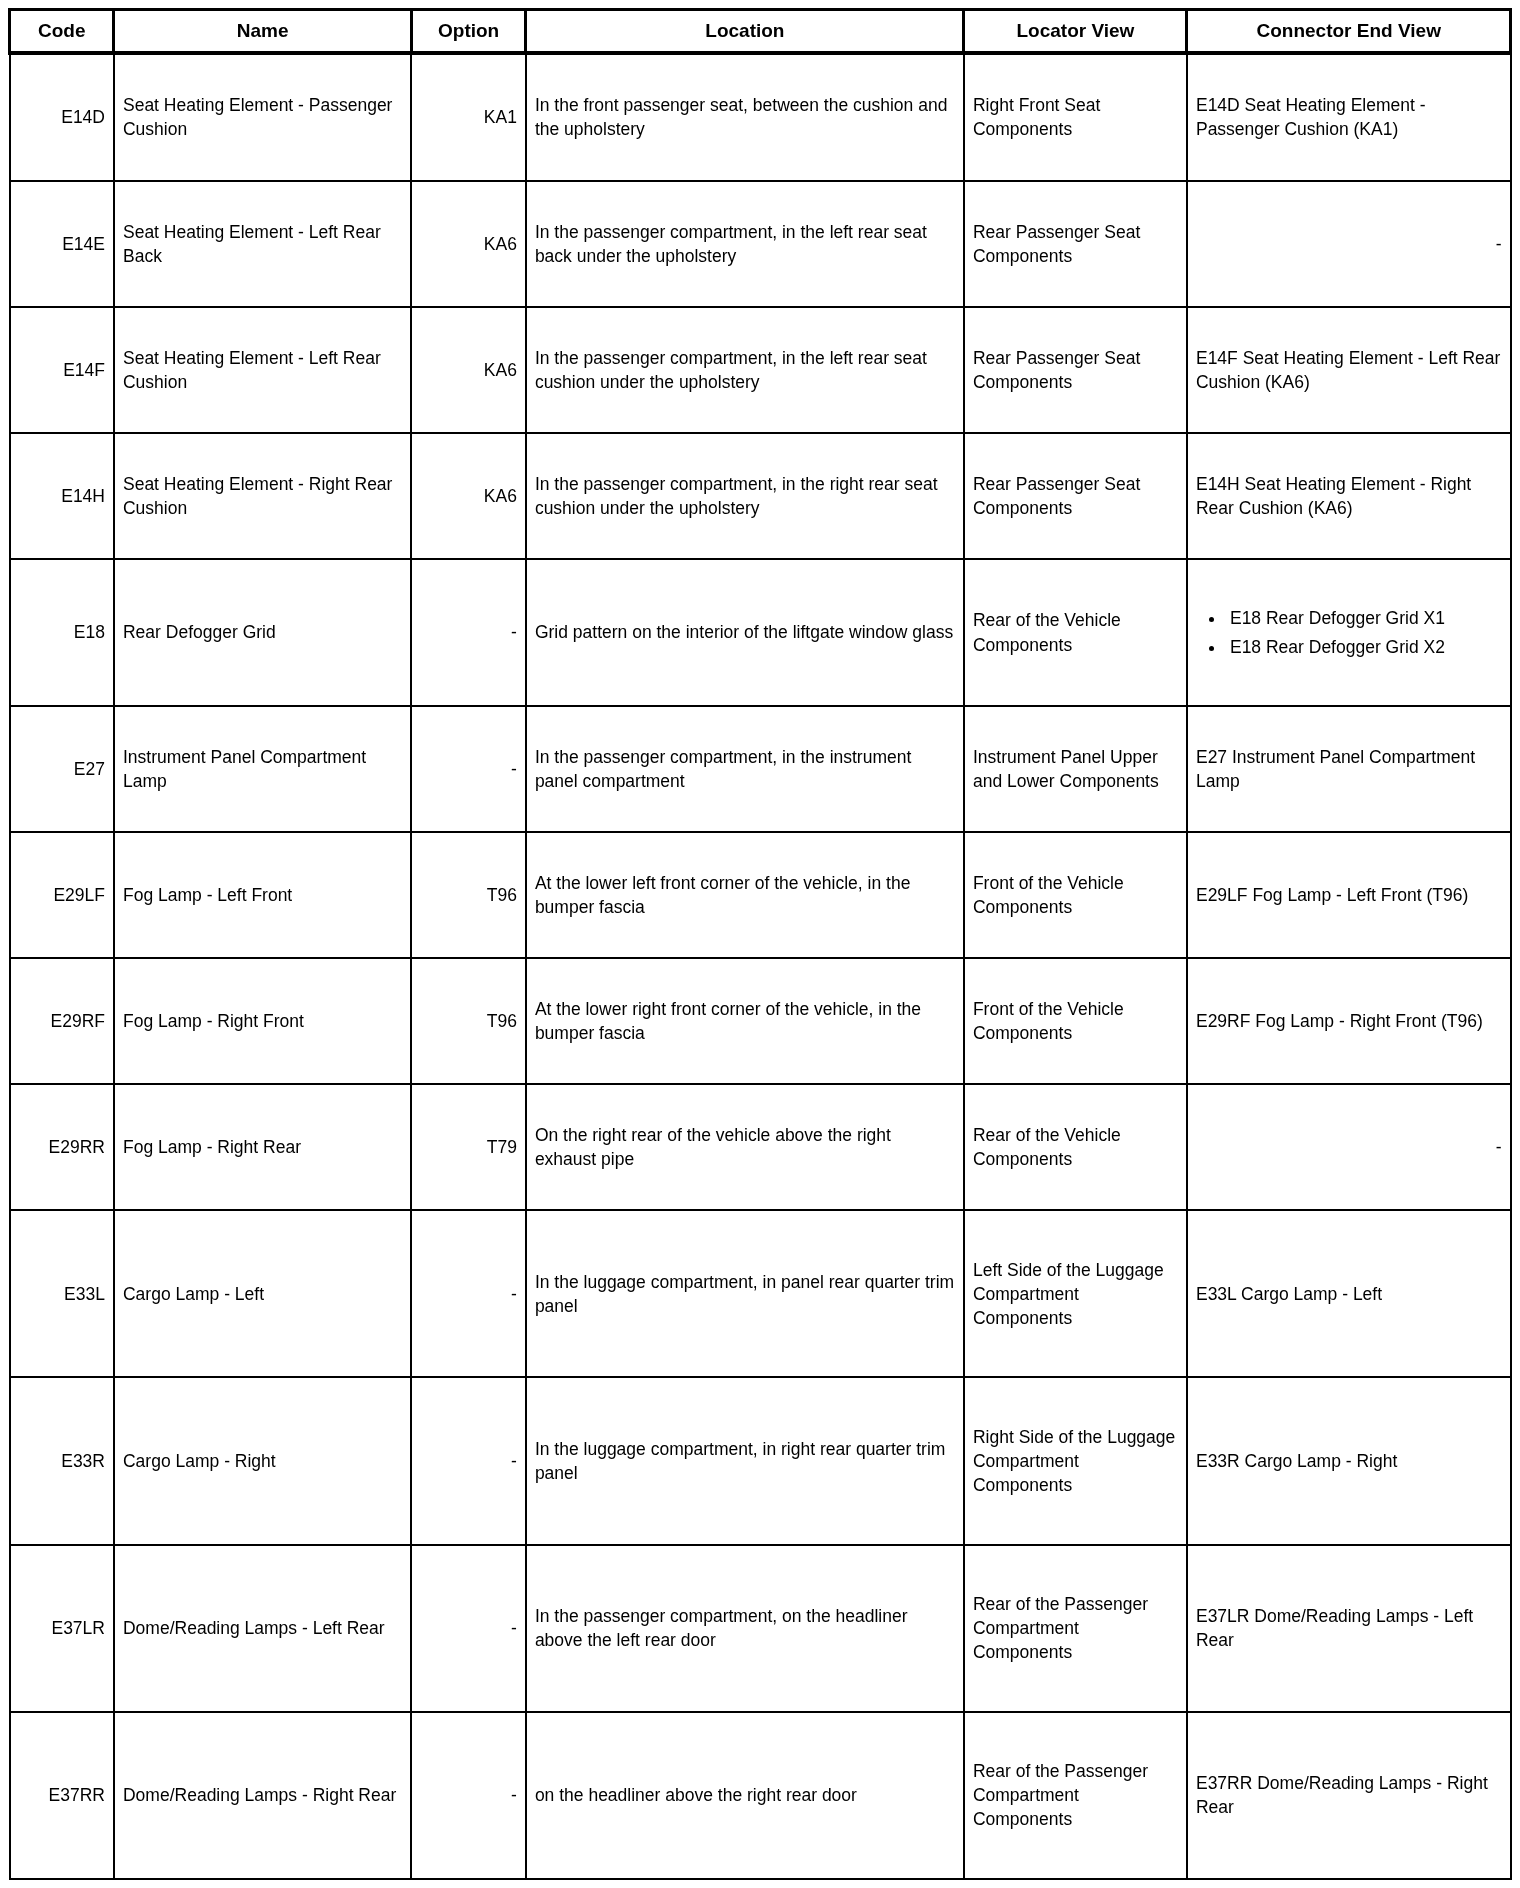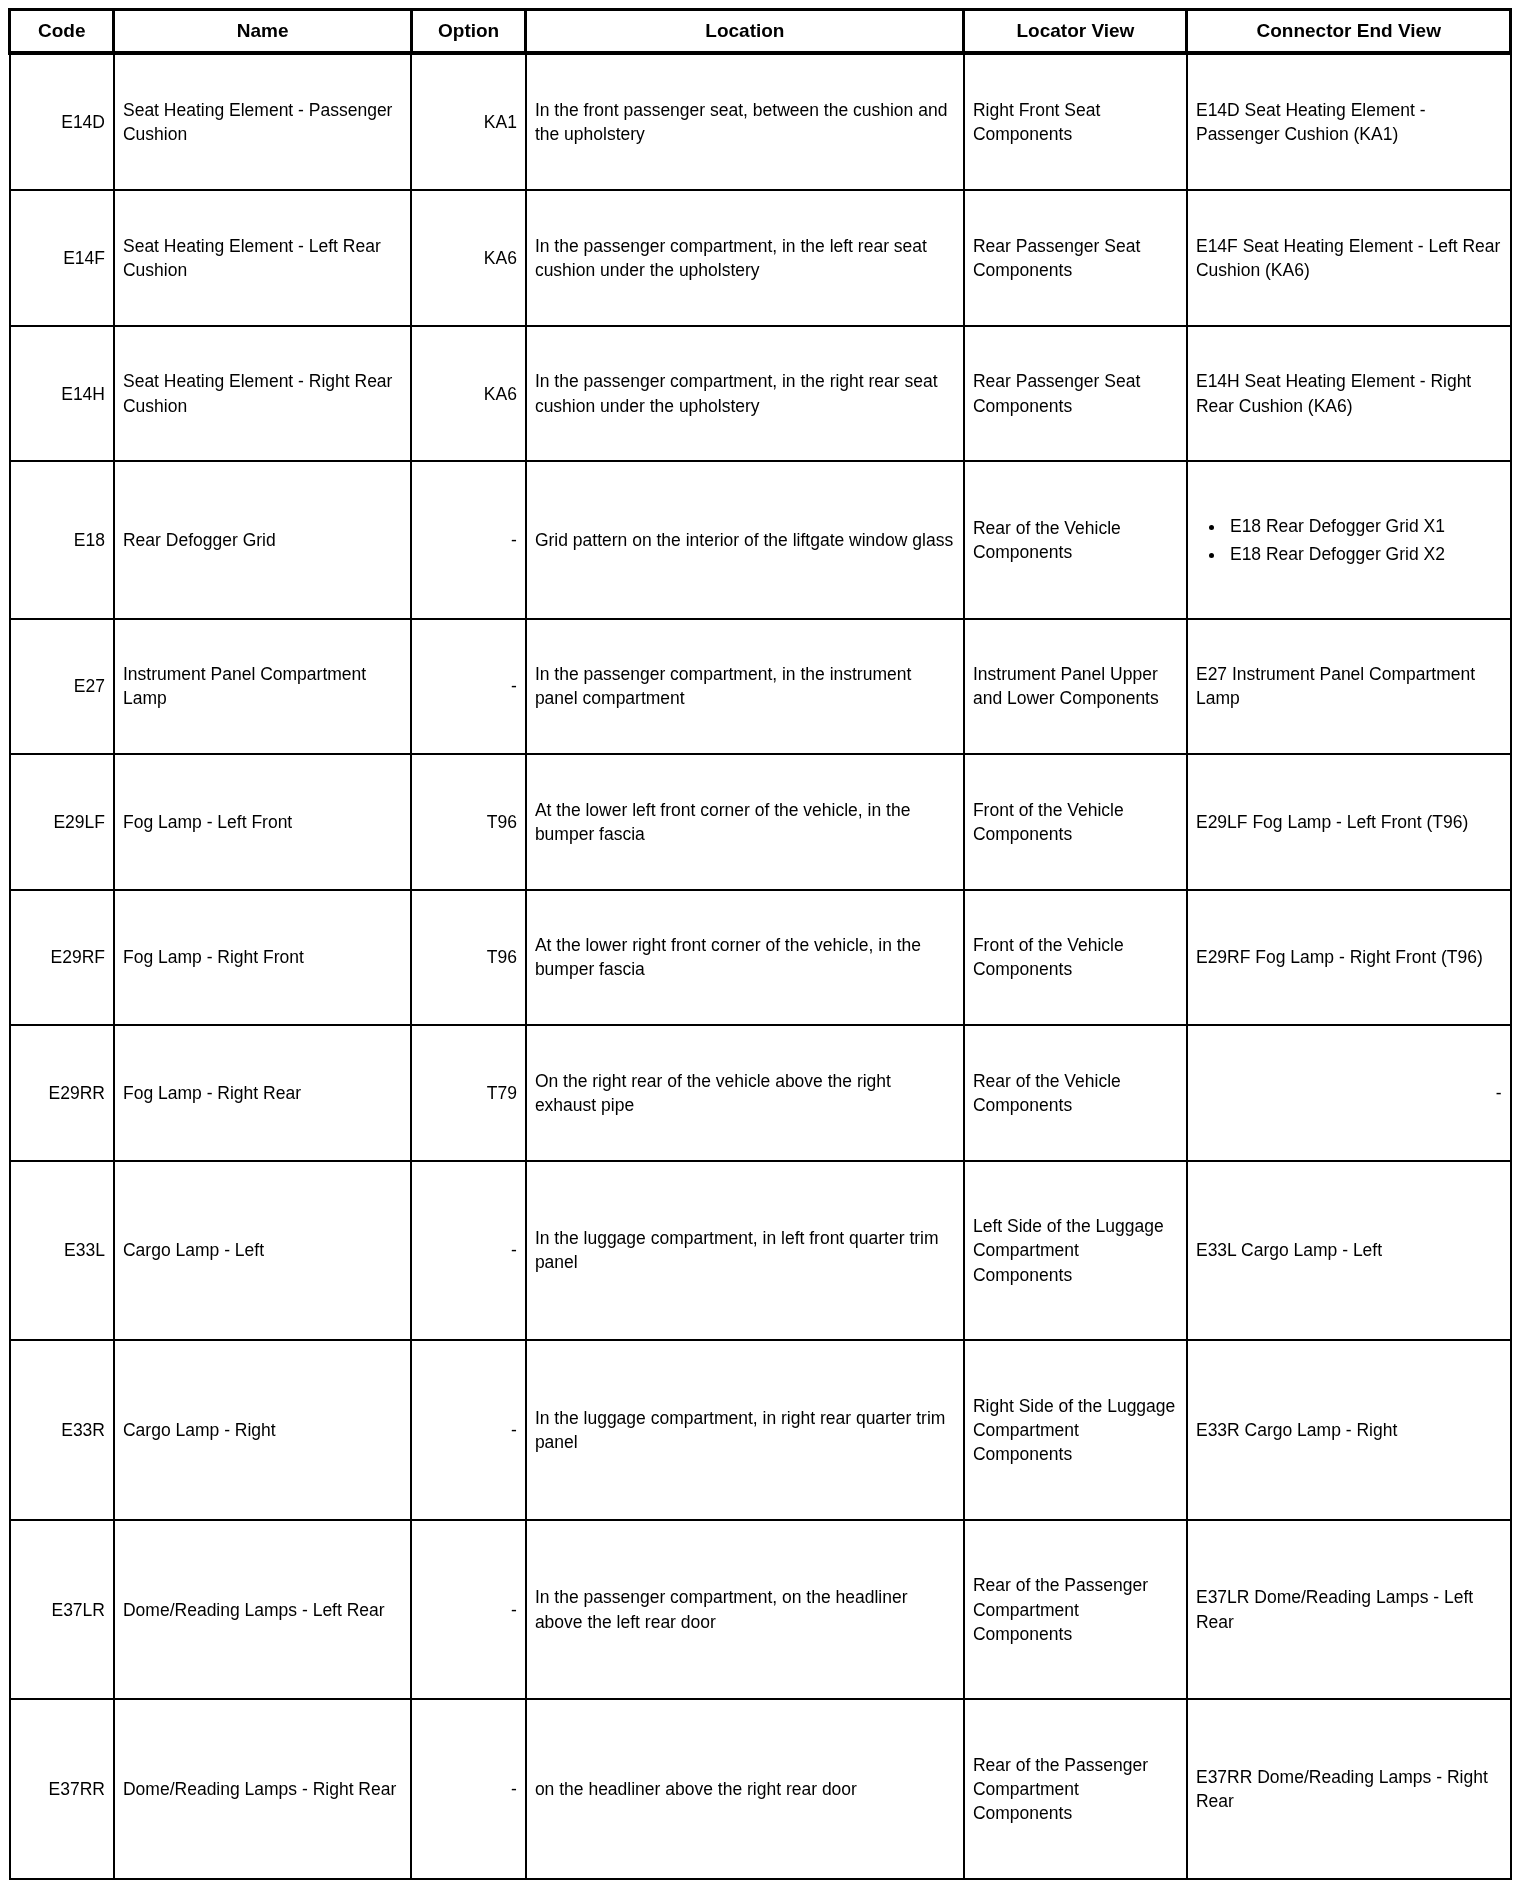--- a/index.html
+++ b/index.html
@@ -86,20 +86,28 @@
   <tbody id="table-body">
       <tr>
         <td class="center">E14D</td>
         <td>Seat Heating Element - Passenger Cushion</td>
         <td class="center">KA1</td>
         <td>In the front passenger seat, between the cushion and the upholstery</td>
         <td>Right Front Seat Components</td>
         <td>E14D Seat Heating Element - Passenger Cushion (KA1)</td>
       </tr>
       <tr>
+        <td class="center">E14E</td>
+        <td>Seat Heating Element - Left Rear Back</td>
+        <td class="center">KA6</td>
+        <td>In the passenger compartment, in the left rear seat back under the upholstery</td>
+        <td>Rear Passenger Seat Components</td>
+        <td class="center">-</td>
+      </tr>
+      <tr>
         <td class="center">E14F</td>
         <td>Seat Heating Element - Left Rear Cushion</td>
         <td class="center">KA6</td>
         <td>In the passenger compartment, in the left rear seat cushion under the upholstery</td>
         <td>Rear Passenger Seat Components</td>
         <td>E14F Seat Heating Element - Left Rear Cushion (KA6)</td>
       </tr>
       <tr>
         <td class="center">E14H</td>
         <td>Seat Heating Element - Right Rear Cushion</td>
@@ -150,21 +158,21 @@
         <td>Fog Lamp - Right Rear</td>
         <td class="center">T79</td>
         <td>On the right rear of the vehicle above the right exhaust pipe</td>
         <td>Rear of the Vehicle Components</td>
         <td class="center">-</td>
       </tr>
       <tr>
         <td class="center">E33L</td>
         <td>Cargo Lamp - Left</td>
         <td class="center">-</td>
-        <td>In the luggage compartment, in left front quarter trim panel</td>
+        <td>In the luggage compartment, in panel rear quarter trim panel</td>
         <td>Left Side of the Luggage Compartment Components</td>
         <td>E33L Cargo Lamp - Left</td>
       </tr>
       <tr>
         <td class="center">E33R</td>
         <td>Cargo Lamp - Right</td>
         <td class="center">-</td>
         <td>In the luggage compartment, in right rear quarter trim panel</td>
         <td>Right Side of the Luggage Compartment Components</td>
         <td>E33R Cargo Lamp - Right</td>

